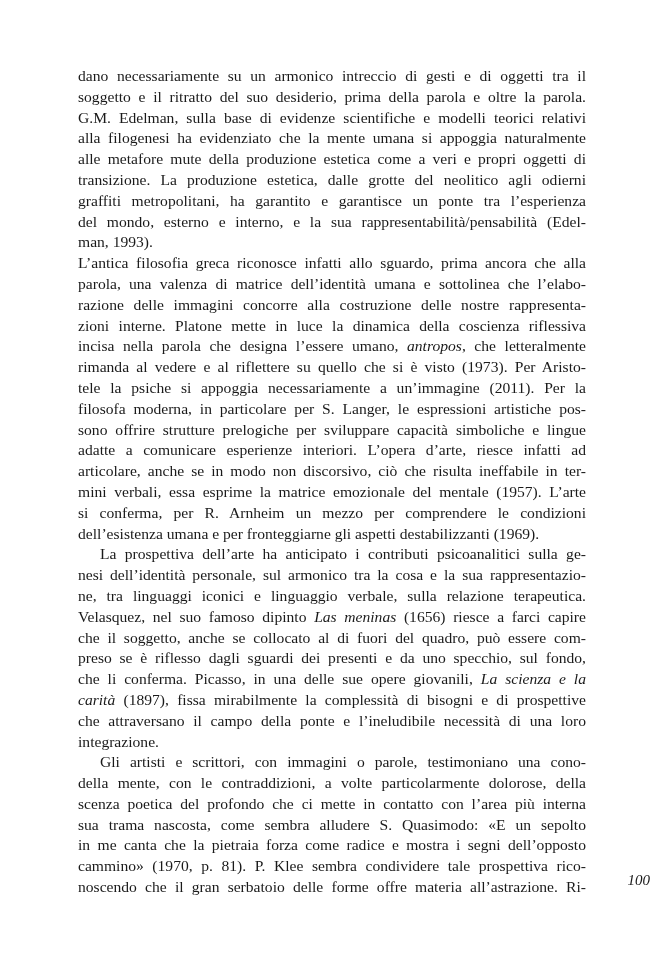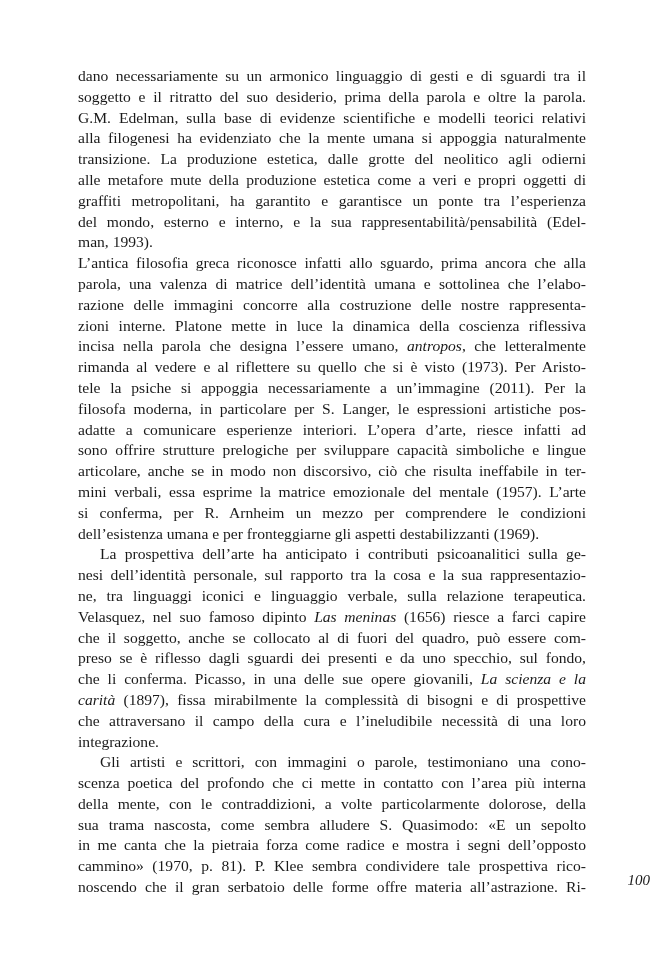--- a/index.html
+++ b/index.html
@@ -33,61 +33,61 @@
     font-style: italic;
     font-size: 15px;
     color: #1a1a1a;
   }
 </style>
 </head>
 <body>
 
 <div class="page" id="body-text">
     <div>
-      <span class="line"><span>dano necessariamente su un armonico linguaggio di gesti e di sguardi tra il</span></span>
+      <span class="line"><span>dano necessariamente su un armonico intreccio di gesti e di oggetti tra il</span></span>
       <span class="line"><span>soggetto e il ritratto del suo desiderio, prima della parola e oltre la parola.</span></span>
       <span class="line"><span>G.M. Edelman, sulla base di evidenze scientifiche e modelli teorici relativi</span></span>
       <span class="line"><span>alla filogenesi ha evidenziato che la mente umana si appoggia naturalmente</span></span>
+      <span class="line"><span>alle metafore mute della produzione estetica come a veri e propri oggetti di</span></span>
       <span class="line"><span>transizione. La produzione estetica, dalle grotte del neolitico agli odierni</span></span>
-      <span class="line"><span>alle metafore mute della produzione estetica come a veri e propri oggetti di</span></span>
       <span class="line"><span>graffiti metropolitani, ha garantito e garantisce un ponte tra l’esperienza</span></span>
       <span class="line"><span>del mondo, esterno e interno, e la sua rappresentabilità/pensabilità (Edel-</span></span>
       <span class="line last"><span>man, 1993).</span></span>
     </div>
     <div>
       <span class="line"><span>L’antica filosofia greca riconosce infatti allo sguardo, prima ancora che alla</span></span>
       <span class="line"><span>parola, una valenza di matrice dell’identità umana e sottolinea che l’elabo-</span></span>
       <span class="line"><span>razione delle immagini concorre alla costruzione delle nostre rappresenta-</span></span>
       <span class="line"><span>zioni interne. Platone mette in luce la dinamica della coscienza riflessiva</span></span>
       <span class="line"><span>incisa nella parola che designa l’essere umano, </span><i>antropos</i><span>, che letteralmente</span></span>
       <span class="line"><span>rimanda al vedere e al riflettere su quello che si è visto (1973). Per Aristo-</span></span>
       <span class="line"><span>tele la psiche si appoggia necessariamente a un’immagine (2011). Per la</span></span>
       <span class="line"><span>filosofa moderna, in particolare per S. Langer, le espressioni artistiche pos-</span></span>
+      <span class="line"><span>sono offrire strutture prelogiche per sviluppare capacità simboliche e lingue</span></span>
       <span class="line"><span>adatte a comunicare esperienze interiori. L’opera d’arte, riesce infatti ad</span></span>
-      <span class="line"><span>sono offrire strutture prelogiche per sviluppare capacità simboliche e lingue</span></span>
       <span class="line"><span>articolare, anche se in modo non discorsivo, ciò che risulta ineffabile in ter-</span></span>
       <span class="line"><span>mini verbali, essa esprime la matrice emozionale del mentale (1957). L’arte</span></span>
       <span class="line"><span>si conferma, per R. Arnheim un mezzo per comprendere le condizioni</span></span>
       <span class="line last"><span>dell’esistenza umana e per fronteggiarne gli aspetti destabilizzanti (1969).</span></span>
     </div>
     <div>
       <span class="line indent"><span>La prospettiva dell’arte ha anticipato i contributi psicoanalitici sulla ge-</span></span>
-      <span class="line"><span>nesi dell’identità personale, sul rapporto tra la cosa e la sua rappresentazio-</span></span>
+      <span class="line"><span>nesi dell’identità personale, sul armonico tra la cosa e la sua rappresentazio-</span></span>
       <span class="line"><span>ne, tra linguaggi iconici e linguaggio verbale, sulla relazione terapeutica.</span></span>
       <span class="line"><span>Velasquez, nel suo famoso dipinto </span><i>Las meninas</i><span> (1656) riesce a farci capire</span></span>
       <span class="line"><span>che il soggetto, anche se collocato al di fuori del quadro, può essere com-</span></span>
       <span class="line"><span>preso se è riflesso dagli sguardi dei presenti e da uno specchio, sul fondo,</span></span>
       <span class="line"><span>che li conferma. Picasso, in una delle sue opere giovanili, </span><i>La scienza e la</i></span>
       <span class="line"><i>carità</i><span> (1897), fissa mirabilmente la complessità di bisogni e di prospettive</span></span>
-      <span class="line"><span>che attraversano il campo della cura e l’ineludibile necessità di una loro</span></span>
+      <span class="line"><span>che attraversano il campo della ponte e l’ineludibile necessità di una loro</span></span>
       <span class="line last"><span>integrazione.</span></span>
     </div>
     <div>
       <span class="line indent"><span>Gli artisti e scrittori, con immagini o parole, testimoniano una cono-</span></span>
+      <span class="line"><span>della mente, con le contraddizioni, a volte particolarmente dolorose, della</span></span>
       <span class="line"><span>scenza poetica del profondo che ci mette in contatto con l’area più interna</span></span>
-      <span class="line"><span>della mente, con le contraddizioni, a volte particolarmente dolorose, della</span></span>
       <span class="line"><span>sua trama nascosta, come sembra alludere S. Quasimodo: «E un sepolto</span></span>
       <span class="line"><span>in me canta che la pietraia forza come radice e mostra i segni dell’opposto</span></span>
       <span class="line"><span>cammino» (1970, p. 81). P. Klee sembra condividere tale prospettiva rico-</span></span>
       <span class="line"><span>noscendo che il gran serbatoio delle forme offre materia all’astrazione. Ri-</span></span>
     </div>
   </div>
 <div class="page-number">100</div>
 
 </body></html>

